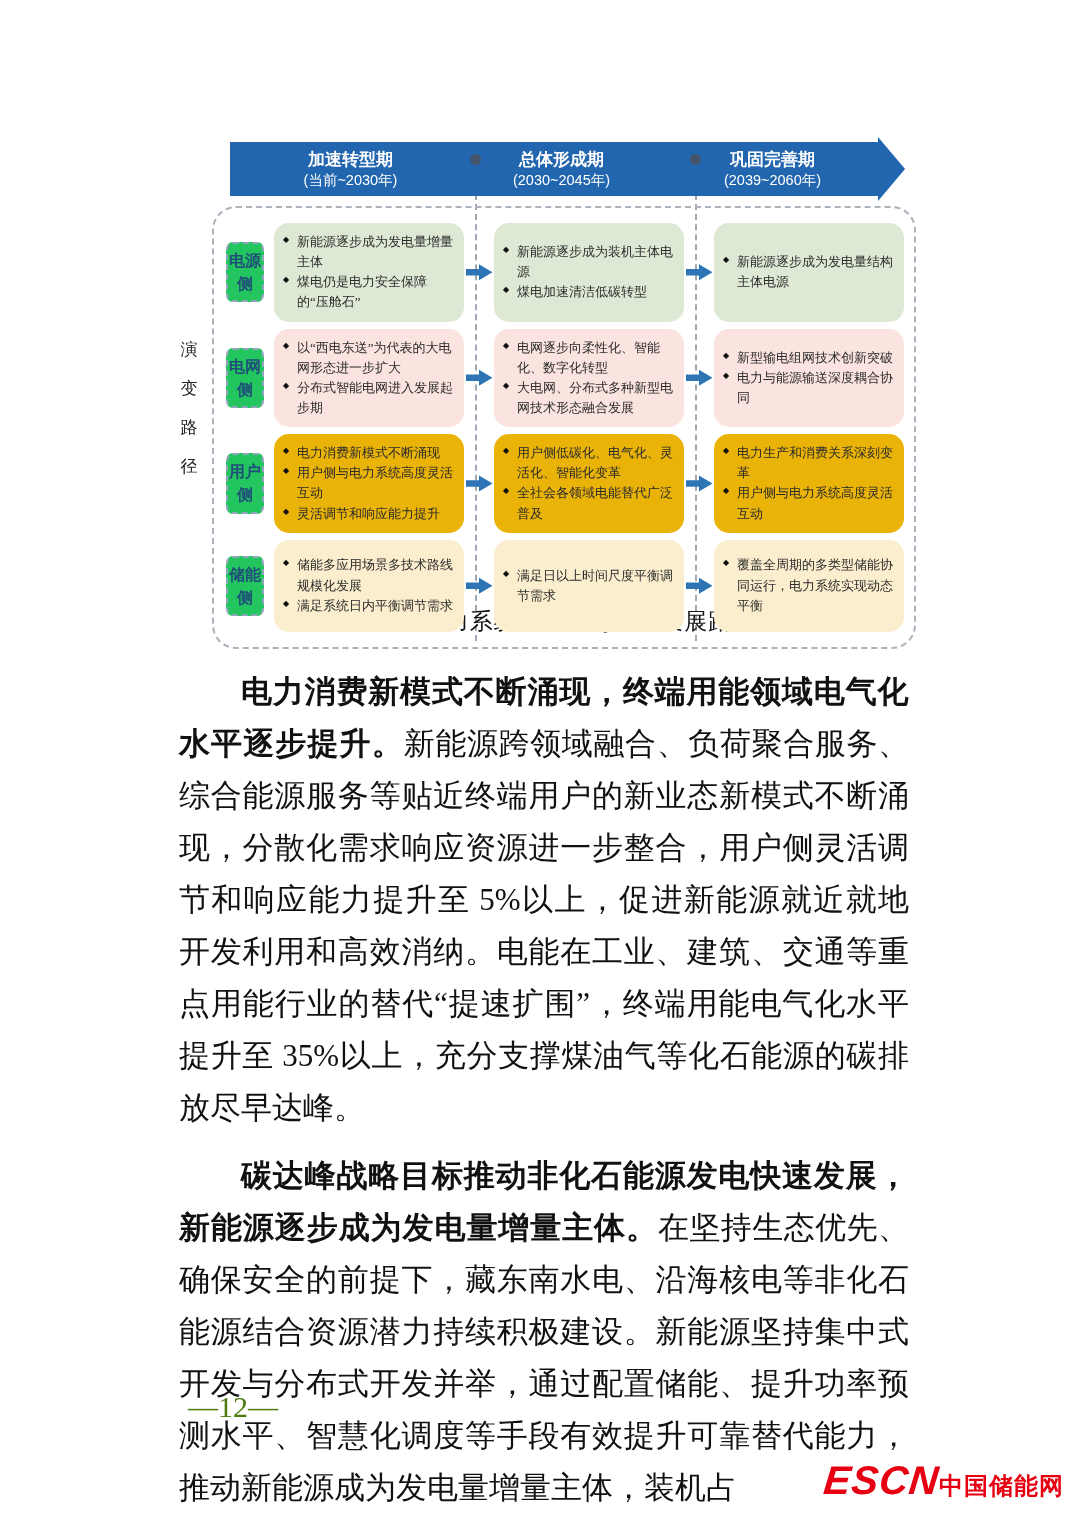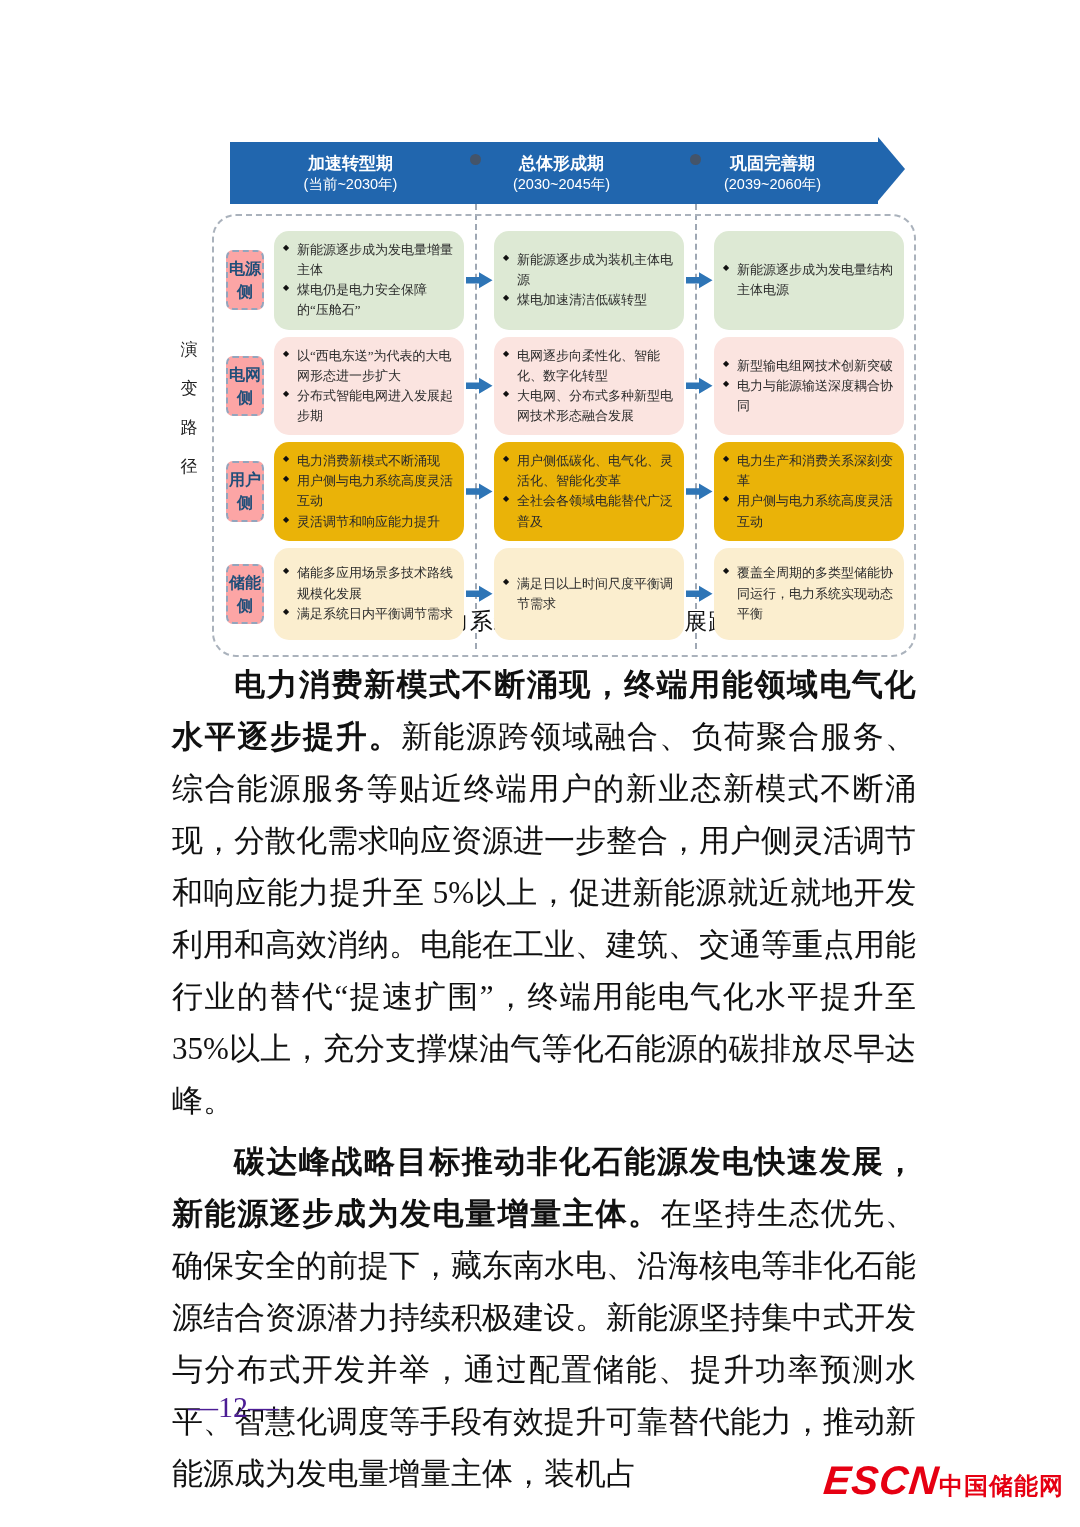--- a/index.html
+++ b/index.html
@@ -7,21 +7,21 @@
     position:relative;
     width:1080px;height:1527px;
     background:#ffffff;
     font-family:"Liberation Serif", serif;
     overflow:hidden;
   }
 
   
   .figure-outer{position:absolute;top:142px;left:172px;width:744px;}
   .timeline{
-    position:relative;margin-left:58px;width:648px;height:62px;
+    position:relative;margin-left:58px;width:648px;height:54px;
     background:#2166ae;display:flex;box-sizing:border-box;padding-left:15px;
     z-index:2;
   }
   .timeline::after{
     content:'';position:absolute;right:-27px;top:-5px;
     border-top:32px solid transparent;border-bottom:32px solid transparent;
     border-left:27px solid #2166ae;
   }
   .phase{
     flex:1;color:#fff;text-align:center;
@@ -54,21 +54,21 @@
     position:relative;margin-left:40px;margin-top:10px;width:704px;
     border:2px dashed #aab2bc;border-radius:24px;
     box-sizing:border-box;padding:8px 0 8px 12px;
     z-index:1;background:transparent;
   }
   .frow{display:flex;align-items:stretch;margin:7px 0;position:relative;z-index:2;}
   .frow-label{
     width:34px;margin-right:10px;align-self:center;
     border:2px dashed #93a5bd;border-radius:7px;
     color:#1f4e79;font-weight:bold;font-size:16px;line-height:1.45;
-    text-align:center;padding:5px 0;background:#fca5a5;
+    text-align:center;padding:5px 0;background:#22c55e;
     font-family:"Liberation Sans", sans-serif;word-break:break-all;
   }
   .cell{
     width:190px;border-radius:15px;padding:9px 9px;box-sizing:border-box;
     display:flex;align-items:center;min-height:92px;
   }
   .cell ul{margin:0;padding:0;list-style:none;font-size:13px;line-height:1.55;color:#2b2b2b;}
   .cell li{position:relative;padding-left:14px;}
   .cell li::before{content:'◆';position:absolute;left:0;top:2px;font-size:8px;color:#111;}
   .bg-green{background:#dde9d4;}
@@ -85,30 +85,30 @@
     position:absolute;top:606px;left:0;width:100%;
     text-align:center;font-size:23px;color:#111;letter-spacing:1px;
   }
 
   
   .body-text{
     position:absolute;top:650px;left:163px;width:762px;
     font-size:31px;line-height:52px;color:#111;
     text-align:justify;
   }
-  .body-text p{margin:9px;text-indent:2em;}
+  .body-text p{margin:16px;text-indent:2em;}
   .lead{
     font-weight:bold;
     font-family:"Liberation Sans", sans-serif;
     letter-spacing:0.5px;
   }
 
   .page-number{
     position:absolute;left:188px;top:1390px;
-    font-size:30px;color:#4c1d95;
+    font-size:30px;color:#4d7c0f;
   }
 
   .logo{
     position:absolute;right:16px;top:1458px;
     font-family:"Liberation Sans", sans-serif;
     font-weight:bold;white-space:nowrap;
   }
   .logo .escn{
     display:inline-block;font-size:40px;font-style:italic;
     transform:skewX(-6deg);letter-spacing:1px;

